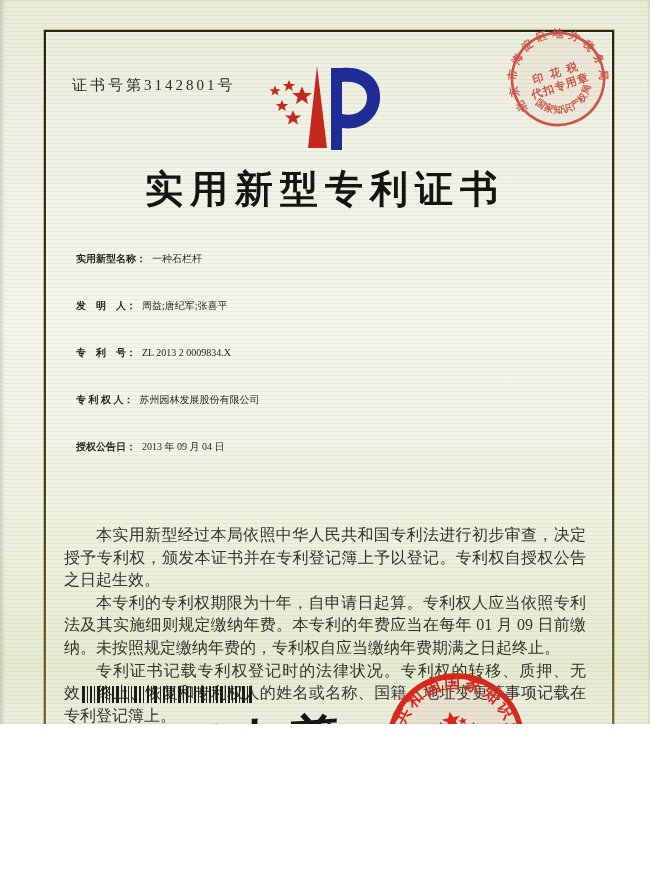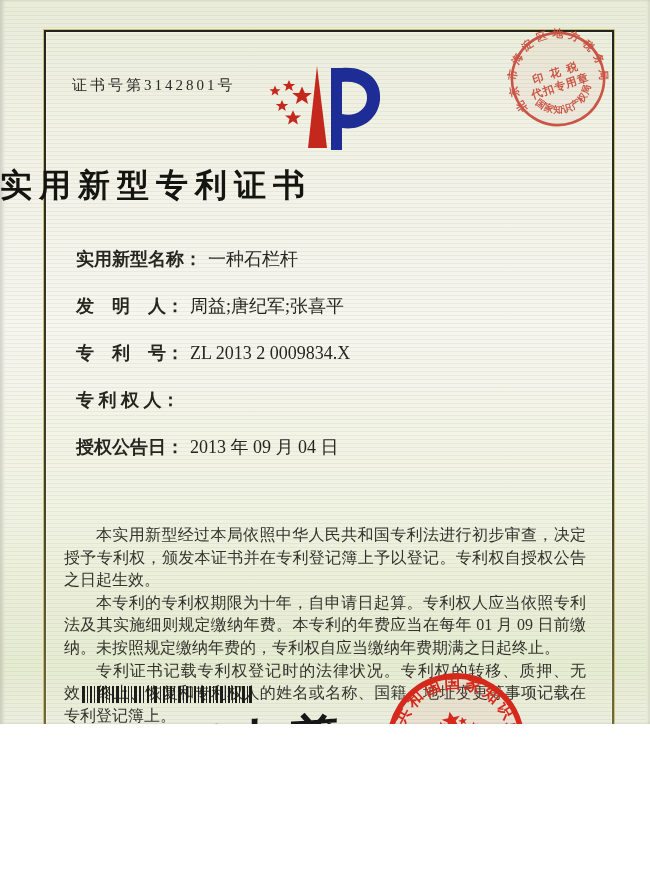--- a/index.html
+++ b/index.html
@@ -14,25 +14,25 @@
     background:repeating-linear-gradient(0deg,rgba(140,165,110,.12) 0 1px,rgba(0,0,0,0) 1px 4px);
   }
   .frame{
     position:absolute;left:44px;top:30px;width:566px;height:814px;
     border:2px solid;
     border-image:linear-gradient(180deg,#23241a 0%,#3f4028 55%,#8a7d3d 100%) 1;
     box-shadow:0 0 0 1px #c9bd7c, inset 0 0 0 1px rgba(255,255,255,.35);
     pointer-events:none;
   }
   .cert-number{position:absolute;left:72px;top:76px;font-size:15px;letter-spacing:3px;color:#2a2a26;}
-  .title{position:absolute;left:0;right:0;top:164px;font-size:32px;font-weight:bold;
+  .title{position:absolute;left:0;right:0;top:164px;text-align:center;font-size:38px;font-weight:bold;
          letter-spacing:7px;color:#141410;}
   .logo{position:absolute;left:262px;top:56px;width:125px;height:105px;}
   .fields{position:absolute;left:76px;top:250px;width:480px;display:flex;flex-direction:column;gap:29px;}
-  .field-row{display:flex;font-size:18px;color:#26261f;line-height:18px;white-space:nowrap;}
+  .field-row{display:flex;font-size:10px;color:#26261f;line-height:18px;white-space:nowrap;}
   .field-label{font-weight:bold;}
   .field-value{margin-left:6px;}
   .body-text{position:absolute;left:64px;top:524px;width:522px;font-size:16px;line-height:22.6px;
              color:#33332c;text-align:justify;}
   .body-text p{margin:0;text-indent:2em;}
   .barcode{position:absolute;left:82px;top:686px;}
   .sig-label{position:absolute;left:141px;top:751px;font-size:16px;color:#22221d;}
   .sig-name{position:absolute;left:172px;top:710px;font-size:52px;font-weight:600;color:#161616;
             letter-spacing:6px;transform:rotate(-4deg) skewX(-6deg);white-space:nowrap;}
   .office-seal{position:absolute;left:381px;top:667px;width:150px;height:150px;}
@@ -117,20 +117,21 @@
     <div class="field-row">
       <span class="field-label">发　明　人：</span>
       <span class="field-value">周益;唐纪军;张喜平</span>
     </div>
     <div class="field-row">
       <span class="field-label">专　利　号：</span>
       <span class="field-value">ZL 2013 2 0009834.X</span>
     </div>
     <div class="field-row">
       <span class="field-label">专 利 权 人：</span>
+      <span class="field-value">苏州园林发展股份有限公司</span>
     </div>
     <div class="field-row">
       <span class="field-label">授权公告日：</span>
       <span class="field-value">2013 年 09 月 04 日</span>
     </div>
   </div>
 
   <div class="body-text">
     <p>本实用新型经过本局依照中华人民共和国专利法进行初步审查，决定授予专利权，颁发本证书并在专利登记簿上予以登记。专利权自授权公告之日起生效。</p>
     <p>本专利的专利权期限为十年，自申请日起算。专利权人应当依照专利法及其实施细则规定缴纳年费。本专利的年费应当在每年 01 月 09 日前缴纳。未按照规定缴纳年费的，专利权自应当缴纳年费期满之日起终止。</p>

